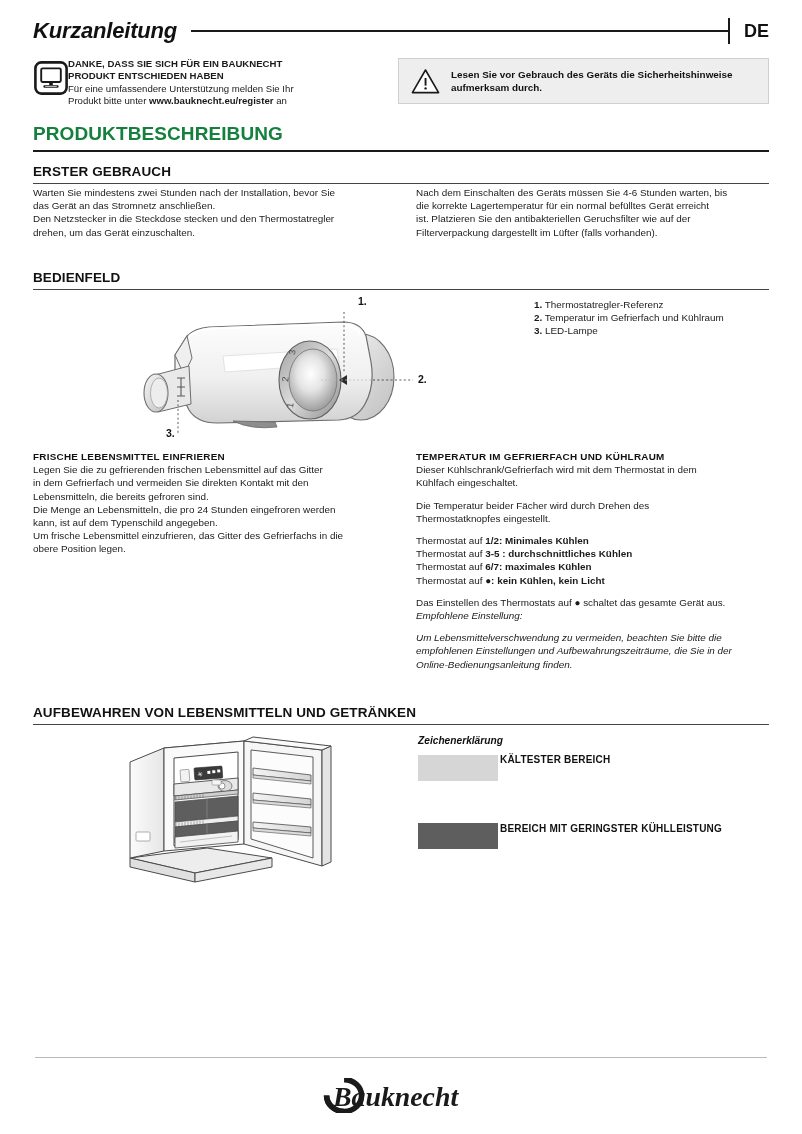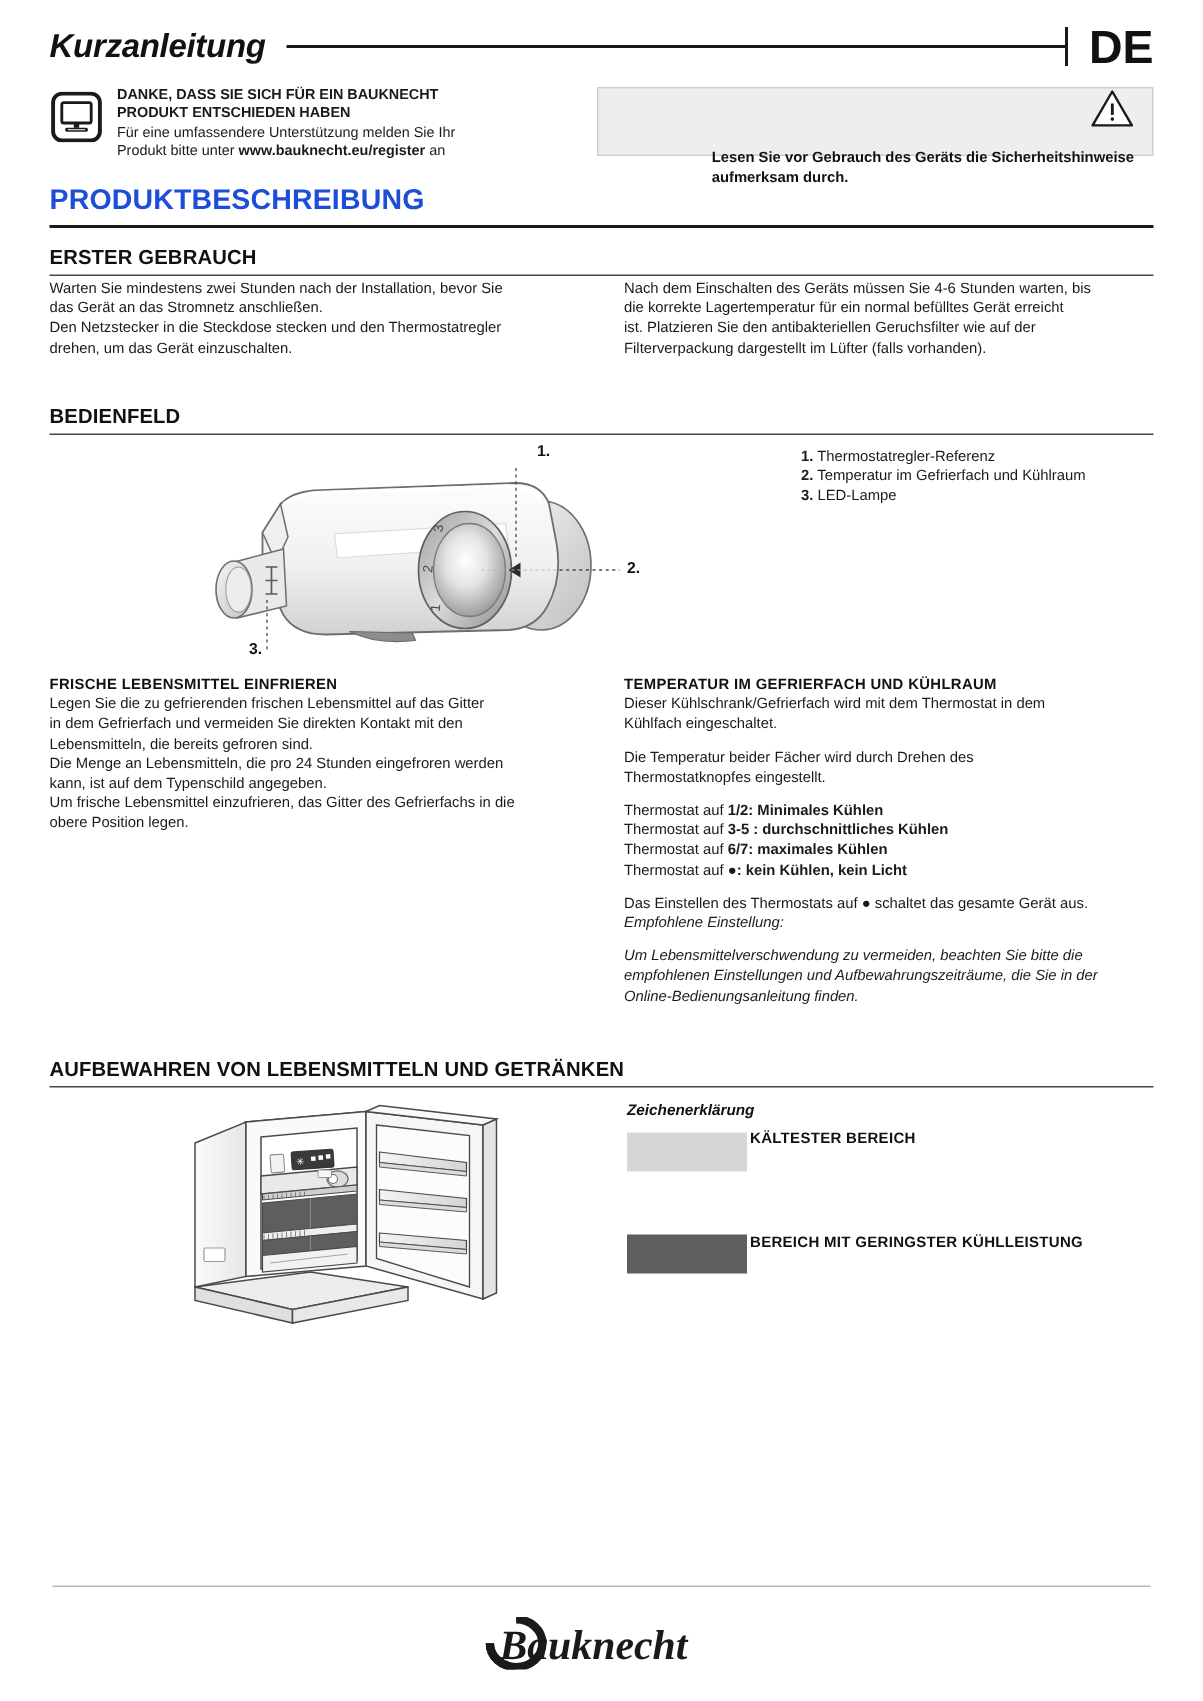--- a/index.html
+++ b/index.html
@@ -45,35 +45,34 @@
     background: #1a1a1a;
     margin-left: 14px;
     margin-right: 0px;
   }
   .header-tick {
     width: 2px;
     height: 26px;
     background: #1a1a1a;
   }
   .lang-code {
-    font-size: 31px;
+    font-size: 18px;
     font-weight: bold;
     letter-spacing: 0px;
     margin-left: 14px;
     color: #111;
     line-height: 1;
   }
 
   
   .thanks-block {
     position: absolute;
     left: 34px; top: 58px;
     width: 345px;
     display: flex;
-    gap: 10px;
   }
   .monitor-icon {
     width: 34px; height: 34px;
     flex: 0 0 34px;
     margin-top: 3px;
   }
   .thanks-text {
     font-size: 9.6px;
     line-height: 12.4px;
     color: #1a1a1a;
@@ -82,43 +81,42 @@
 
   
   .warn-box {
     position: absolute;
     left: 398px; top: 58px;
     width: 371px;
     height: 46px;
     background: #eeeeee;
     border: 1px solid #cfcfcf;
     display: flex;
-    align-items: flex-end;
+    align-items: center;
     gap: 11px;
     padding: 0 12px;
     box-sizing: border-box;
-    flex-direction: column;
   }
   .warn-icon { width: 29px; height: 26px; flex: 0 0 29px; }
   .warn-text {
     font-size: 9.9px;
     font-weight: bold;
     line-height: 13px;
     color: #111;
   }
 
   
   .big-title {
     position: absolute;
     left: 33px;
     width: 736px;
     font-size: 19px;
     font-weight: bold;
     letter-spacing: 0.1px;
-    color: #1d4ed8;
+    color: #15803d;
     padding-bottom: 5px;
     border-bottom: 2.5px solid #1a1a1a;
     box-sizing: border-box;
   }
 
   
   .sub-title {
     position: absolute;
     left: 33px;
     width: 736px;

